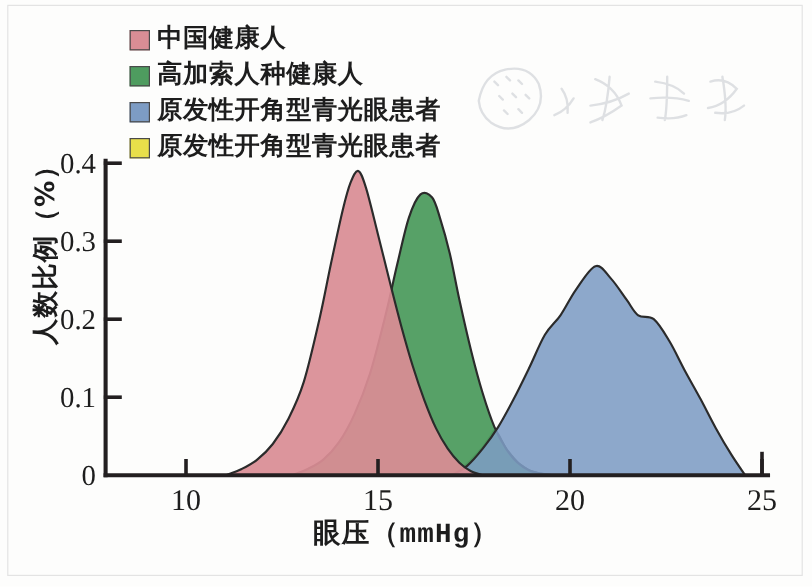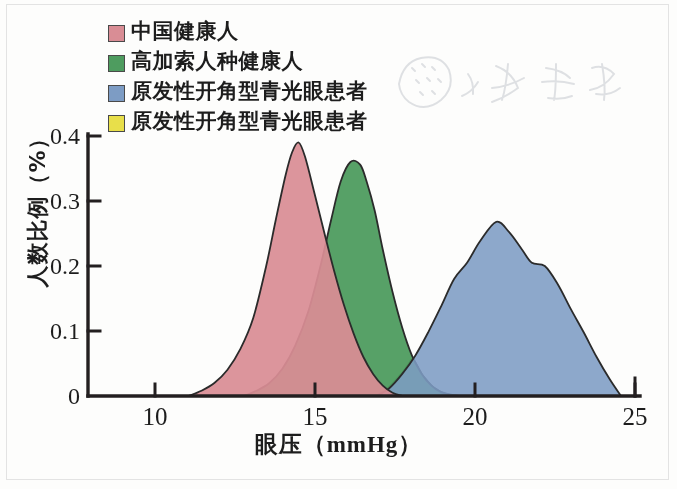--- a/index.html
+++ b/index.html
@@ -104,21 +104,21 @@
     width: 677px;
     text-align: center;
     font-family: "DejaVu Sans", "Liberation Sans", sans-serif;
     font-size: 23px;
     font-weight: 700;
     color: #1d1d1d;
     letter-spacing: 1px;
     z-index: 5;
   }
   #x-axis-title .unit {
-    font-family: Liberation Serif, serif;
+    font-family: Liberation Mono, monospace;
     font-weight: 700;
   }
 </style>
 </head>
 <body>
 
 <div id="figure">
 
   <div id="frame-border"></div>
 

